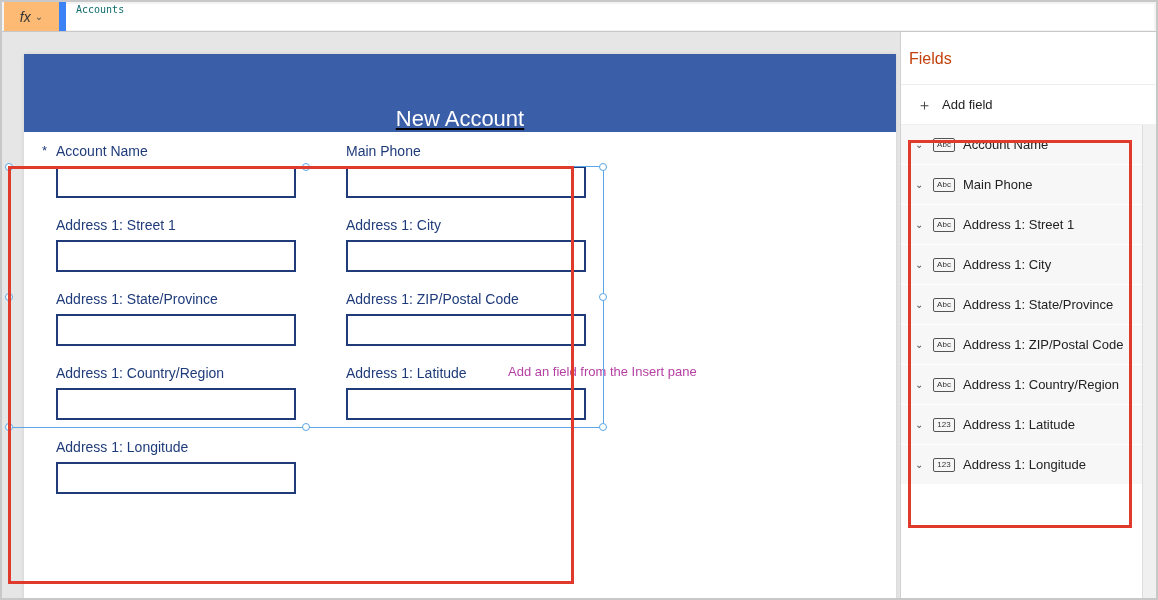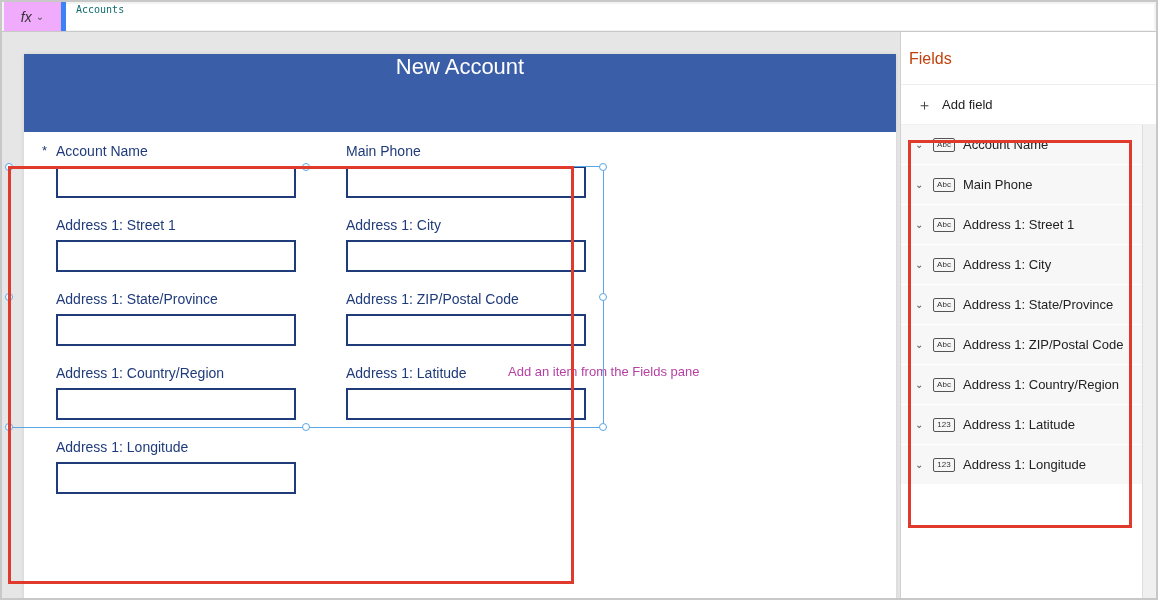--- a/index.html
+++ b/index.html
@@ -19,26 +19,26 @@
     height: 30px;
     border-bottom: 1px solid #c8c8c8;
     background: #f3f3f3;
   }
   .fx-cell {
     display: flex;
     align-items: center;
     justify-content: center;
     width: 62px;
     height: 100%;
-    border-right: 5px solid #3b82f6;
+    border-right: 7px solid #3b82f6;
     font-style: italic;
     font-size: 14px;
     color: #333;
     gap: 4px;
-    background: #f0abfc;
+    background: #fdba74;
     margin: 2px 0 2px 2px;
   }
   .fx-chevron { font-style: normal; font-size: 10px; color: #555; }
   .formula-input {
     flex: 1;
     height: 26px;
     margin: 2px 2px 2px 0;
     background: #fff;
     border: none;
     padding: 0 10px;
@@ -72,22 +72,23 @@
     width: 872px;
     height: 560px;
     background: #fff;
     box-shadow: 0 0 4px rgba(0,0,0,0.1);
     position: relative;
   }
   .card-header {
     height: 78px;
     background: #3b5ea8;
     display: flex;
-    align-items: flex-start;
+    align-items: flex-end;
     justify-content: center;
+    text-decoration: underline;
   }
   .card-title {
     color: #fff;
     font-size: 22px;
     font-weight: 400;
   }
 
   
   .selection-highlight {
     position: absolute;
@@ -318,21 +319,21 @@
               <div class="field-input"></div>
             </div>
             <div class="form-field">
               <div class="field-row">
                 <div class="req-star"></div>
                 <div class="field-label">Address 1: Longitude</div>
               </div>
               <div class="field-input"></div>
             </div>
           </div>
-        <div class="hint-text">Add an item from the Fields pane</div>
+        <div class="hint-text">Add an field from the Insert pane</div>
       </div>
     </div>
   </div>
 
   <div class="fields-pane">
     <div class="fields-title">Fields</div>
     <div class="add-field-row">
       <span class="plus-icon">＋</span>
       <span>Add field</span>
     </div>

